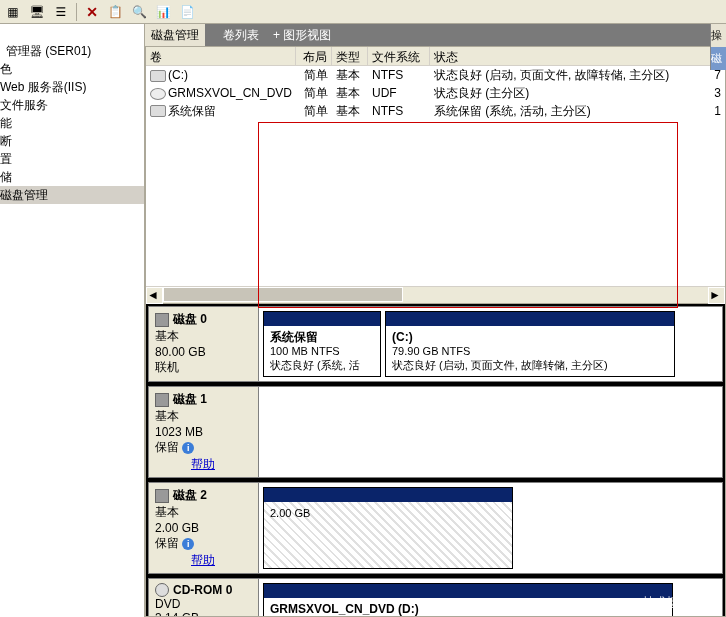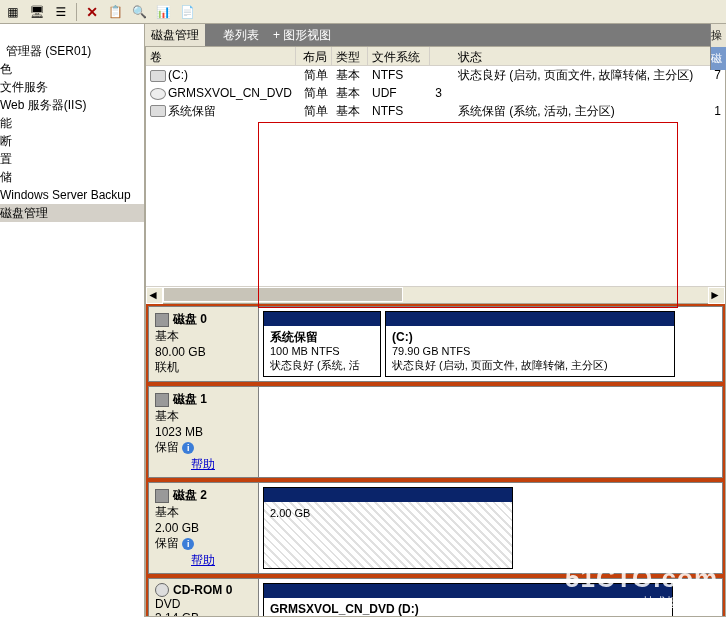--- a/index.html
+++ b/index.html
@@ -19,21 +19,21 @@
 .vol-header { display: flex; height: 19px; background: #ece9d8; border-bottom: 1px solid #d4d0c8; }
 .vol-header .col { border-right: 1px solid #d4d0c8; padding: 2px 4px; }
 .vol-rows { flex: 1; overflow: hidden; }
 .vol-row { display: flex; height: 18px; align-items: center; }
 .vol-row .cell { padding: 1px 4px; white-space: nowrap; overflow: hidden; }
 .vol-icon { width: 16px; height: 12px; display: inline-block; background: #ddd; border: 1px solid #888; border-radius: 2px; margin-right: 2px; vertical-align: middle; }
 .dvd-icon { background: #eee; border-radius: 50%; }
 .scroll-h { height: 17px; background: #ece9d8; border-top: 1px solid #d4d0c8; position: relative; }
 .scroll-h .thumb { position: absolute; left: 17px; top: 0; height: 15px; width: 240px; background: #c8c4b8; border: 1px solid #fff; }
 .scroll-h .arr { width: 17px; height: 17px; background: #ece9d8; border: 1px solid #fff; position: absolute; }
-.graph-wrap { flex: 1; overflow: auto; background: #c2410c; border: 1px solid #aca899; border-top: none; padding: 2px; }
+.graph-wrap { flex: 1; overflow: auto; background: #000000; border: 1px solid #aca899; border-top: none; padding: 2px; }
 .disk-row { display: flex; margin-bottom: 4px; border: 1px solid #808080; background: #fff; min-height: 74px; }
 .disk-label { width: 110px; background: #ece9d8; border-right: 1px solid #808080; padding: 4px 6px; position: relative; }
 .disk-label .dname { font-weight: bold; display: flex; align-items: center; gap: 4px; }
 .disk-label .dicon { width: 14px; height: 14px; background: #999; border: 1px solid #666; }
 .disk-label .dicon.cd { border-radius: 50%; background: #ddd; }
 .disk-label a { color: #0000cc; text-decoration: underline; cursor: pointer; margin-left: 36px; }
 .info-icon { display: inline-block; width: 12px; height: 12px; border-radius: 50%; background: #3b7dd8; color: #fff; font-size: 9px; text-align: center; line-height: 12px; font-weight: bold; }
 .disk-parts { flex: 1; display: flex; padding: 4px; gap: 4px; }
 .part { border: 1px solid #000; display: flex; flex-direction: column; }
 .part-hdr { height: 14px; background: #0a246a; }
@@ -41,21 +41,21 @@
 .part.hatch .part-body { background: repeating-linear-gradient(45deg, #fff, #fff 4px, #e0e0e0 4px, #e0e0e0 6px); }
 .redbox { position: absolute; border: 1px solid #cc0000; pointer-events: none; }
 .action-strip { position: absolute; right: 0; top: 0; width: 16px; height: 23px; background: #e8e4d4; color: #000; text-align: center; border-left: 1px solid #888; display: flex; align-items: center; font-size: 11px; }
 .watermark { position: absolute; right: 8px; bottom: 6px; color: rgba(255,255,255,0.85); font-family: Arial, sans-serif; text-align: right; pointer-events: none; }
 .watermark .big { font-size: 26px; font-weight: bold; letter-spacing: 1px; }
 .watermark .small { font-size: 12px; text-decoration: underline; }
 .col-vol { width: 150px; }
 .col-layout { width: 36px; text-align: right; }
 .col-type { width: 36px; }
 .col-fs { width: 62px; }
-.col-status { flex: 1; margin-left: 24px; }
+.col-status { flex: 1; }
 .col-extra { width: 16px; text-align: right; padding-right: 4px; }
 .cross-icon { font-weight: bold; color: #a00000; font-size: 14px; }
 </style>
 </head>
 <body>
 
 <div class="toolbar">
   <div class="toolbar-btn">▦</div>
   <div class="toolbar-btn">🖥</div>
   <div class="toolbar-btn">☰</div>
@@ -67,27 +67,26 @@
   <div class="toolbar-btn">🔍</div>
   <div class="toolbar-btn">📊</div>
   <div class="toolbar-btn">📄</div>
 </div>
 
 <div class="main">
   <div class="tree-panel">
     <div class="tree-item">管理器 (SER01)</div>
     <div id="tree-items">
         <div class="tree-item indent1">色</div>
+        <div class="tree-item indent1">Web 服务器(IIS)</div>
         <div class="tree-item indent1">文件服务</div>
-        <div class="tree-item indent1">Web 服务器(IIS)</div>
         <div class="tree-item indent1">能</div>
         <div class="tree-item indent1">断</div>
         <div class="tree-item indent1">置</div>
         <div class="tree-item indent1">储</div>
-        <div class="tree-item indent1">Windows Server Backup</div>
         <div class="tree-item indent1 sel">磁盘管理</div>
       </div>
   </div>
 
   <div class="right">
     <div class="title-bar">
       <span class="main-lbl">磁盘管理</span>
       <span>卷列表</span>
       <span>+ 图形视图</span>
     </div>
@@ -109,20 +108,21 @@
             <div class="cell col-type">基本</div>
             <div class="cell col-fs">NTFS</div>
             <div class="cell col-status">状态良好 (启动, 页面文件, 故障转储, 主分区)</div>
             <div class="cell col-extra">7</div>
           </div>
           <div class="vol-row">
             <div class="cell col-vol"><span class="vol-icon dvd-icon"></span>GRMSXVOL_CN_DVD (D:)</div>
             <div class="cell col-layout">简单</div>
             <div class="cell col-type">基本</div>
             <div class="cell col-fs">UDF</div>
+            <div class="cell col-status">状态良好 (主分区)</div>
             <div class="cell col-extra">3</div>
           </div>
           <div class="vol-row">
             <div class="cell col-vol"><span class="vol-icon "></span>系统保留</div>
             <div class="cell col-layout">简单</div>
             <div class="cell col-type">基本</div>
             <div class="cell col-fs">NTFS</div>
             <div class="cell col-status">系统保留 (系统, 活动, 主分区)</div>
             <div class="cell col-extra">1</div>
           </div>
@@ -190,15 +190,14 @@
             </div>
           </div>
         </div>
         <div class="redbox" style="left:113px; top:98px; width:420px; height:186px;"></div>
     </div>
 
   </div>
 </div>
 
 <div class="watermark">
-  <div class="big">51CTO.com</div>
   <div class="small">技术博客    Blog</div>
 </div>
 
 </body></html>

